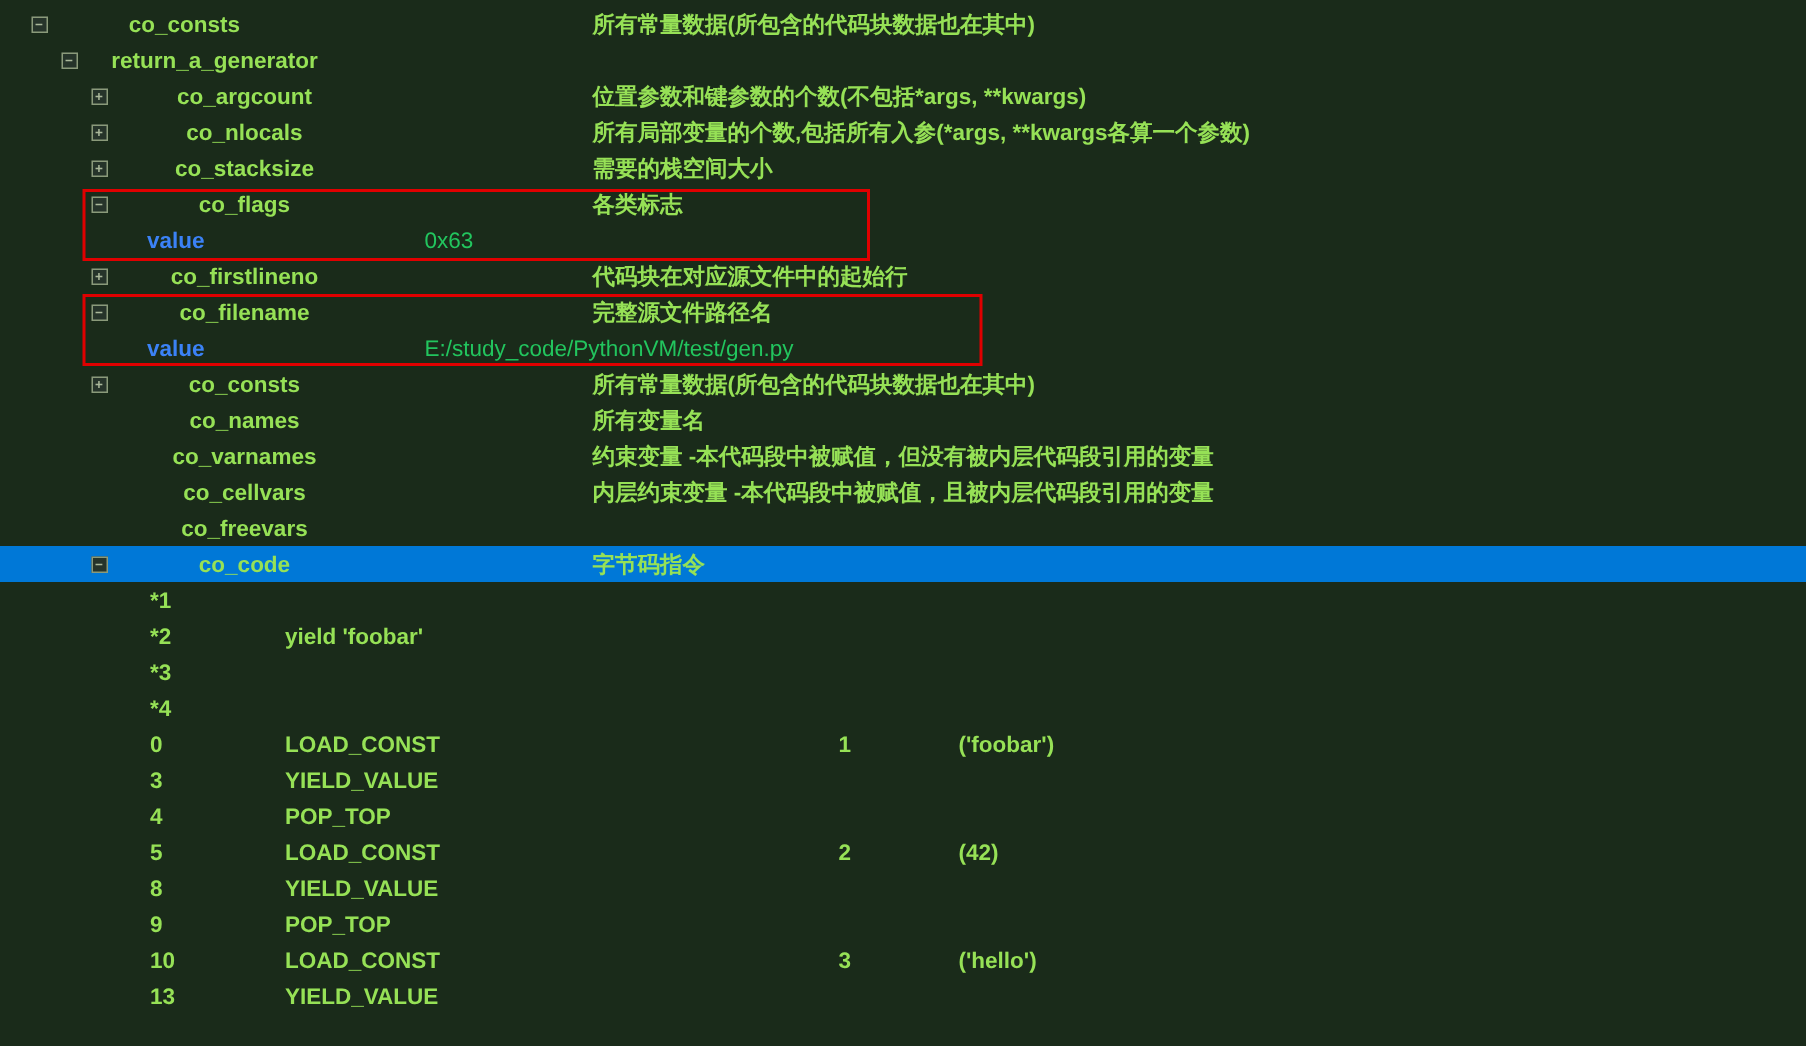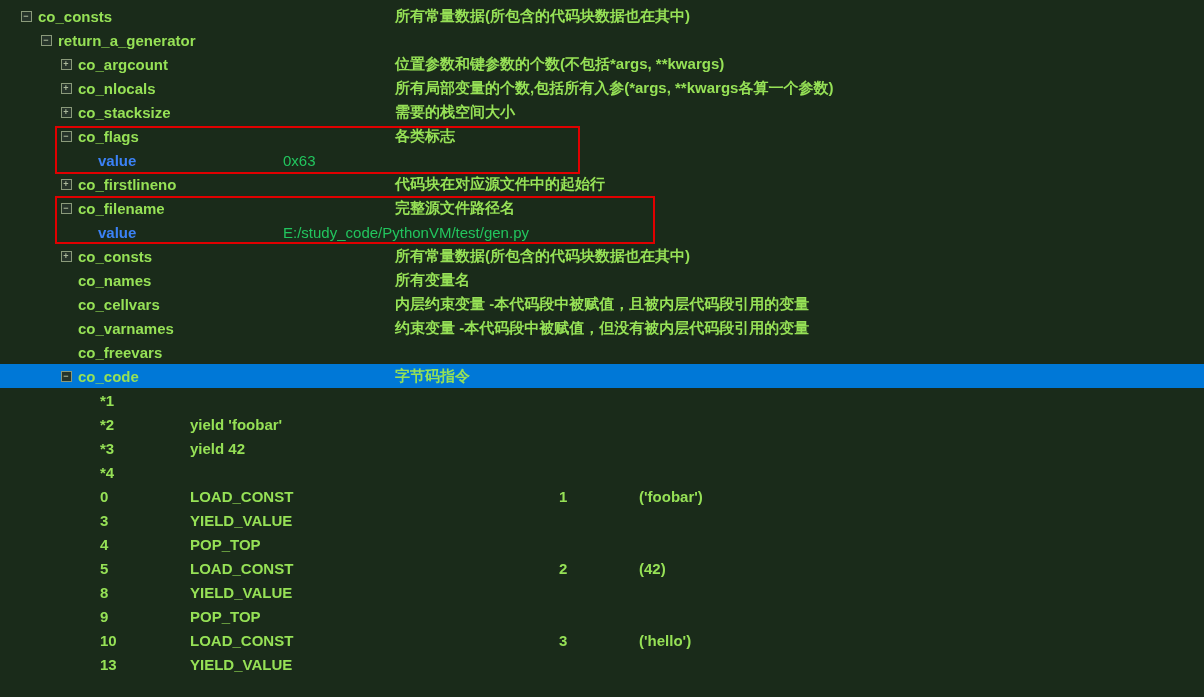--- a/index.html
+++ b/index.html
@@ -54,20 +54,21 @@
     .indent-0 { padding-left: 20px; }
     .indent-1 { padding-left: 40px; }
     .indent-2 { padding-left: 60px; }
     .indent-3 { padding-left: 80px; }
     .indent-code { padding-left: 100px; }
     .label {
       color: #96e156;
       font-weight: bold;
       width: 170px;
       flex-shrink: 0;
+      text-align: center;
     }
     .label-sub {
       color: #3b82f6;
       font-weight: bold;
       width: 185px;
       flex-shrink: 0;
     }
     .value {
       color: #22c55e;
       font-weight: normal;
@@ -227,28 +228,28 @@
   </div>
 
   <div class="row rel indent-2">
     <span class="icon"></span>
     <span class="label">co_names</span>
     <span class="desc-at">所有变量名</span>
   </div>
 
   <div class="row rel indent-2">
     <span class="icon"></span>
+    <span class="label">co_varnames</span>
+    <span class="desc-at">约束变量 -本代码段中被赋值，但没有被内层代码段引用的变量</span>
+  </div>
+
+  <div class="row rel indent-2">
+    <span class="icon"></span>
     <span class="label">co_cellvars</span>
     <span class="desc-at">内层约束变量 -本代码段中被赋值，且被内层代码段引用的变量</span>
-  </div>
-
-  <div class="row rel indent-2">
-    <span class="icon"></span>
-    <span class="label">co_varnames</span>
-    <span class="desc-at">约束变量 -本代码段中被赋值，但没有被内层代码段引用的变量</span>
   </div>
 
   <div class="row rel indent-2">
     <span class="icon"></span>
     <span class="label">co_freevars</span>
   </div>
 
   <div class="row rel indent-2 selected">
     <span class="icon">
         <span class="icon-box">−</span>
@@ -259,21 +260,20 @@
 
   <div class="src-line indent-code">
     <span class="src-lineno">*1</span>
   </div>
   <div class="src-line indent-code">
     <span class="src-lineno">*2</span>
     <span class="src-text">    yield 'foobar'</span>
   </div>
   <div class="src-line indent-code">
     <span class="src-lineno">*3</span>
-    <span class="src-text">    yield 42</span>
   </div>
   <div class="src-line indent-code">
     <span class="src-lineno">*4</span>
   </div>
 
   <div class="code-line indent-code">
     <span class="code-offset">0</span>
     <span class="code-instr">LOAD_CONST</span>
     <span class="code-arg">1</span>
     <span class="code-argval">('foobar')</span>

